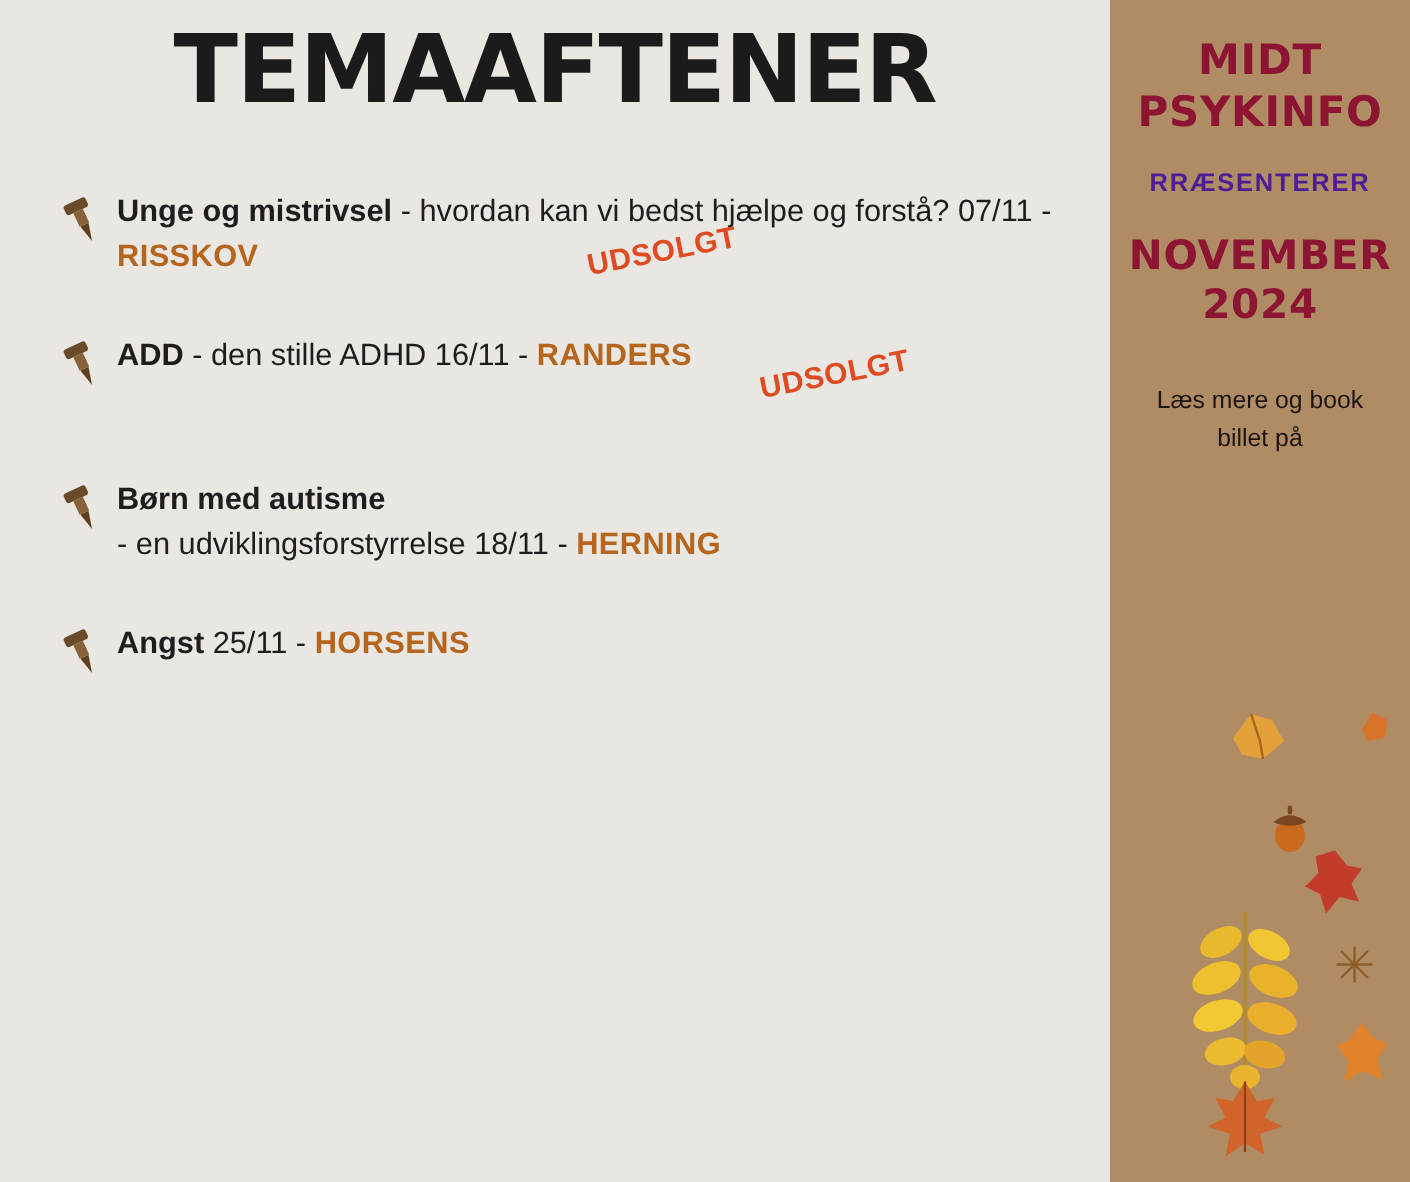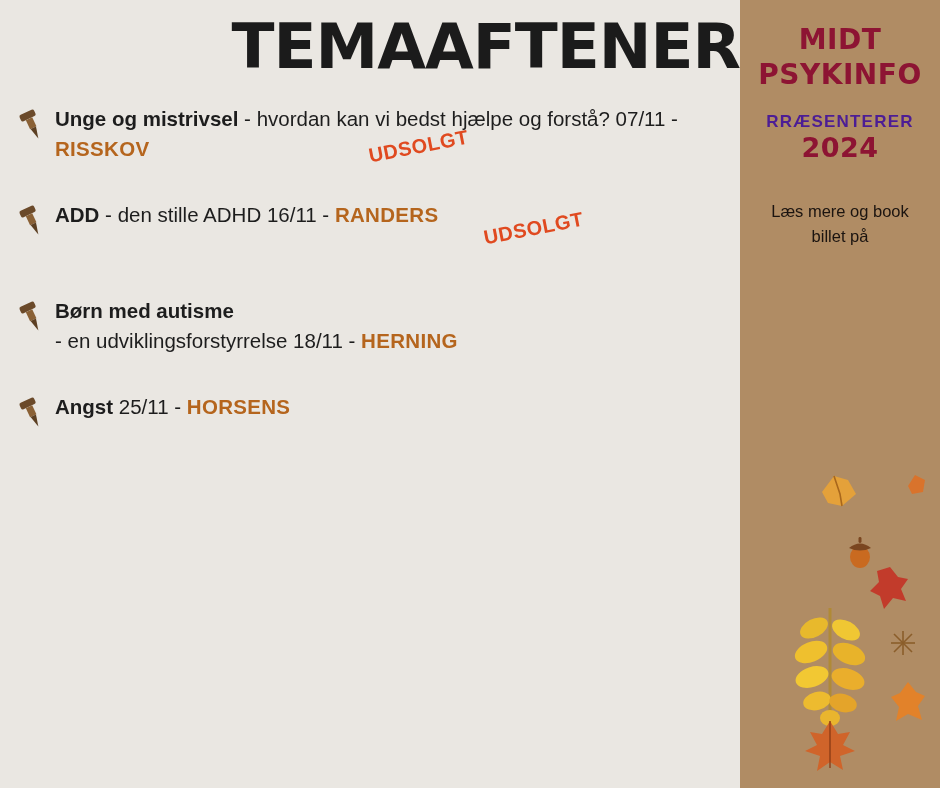--- a/index.html
+++ b/index.html
@@ -27,28 +27,28 @@
     height: 788px;
     background: #eae7e2;
     box-sizing: border-box;
   }
   .title {
     font-family: "DejaVu Sans", sans-serif;
     font-weight: bold;
     font-size: 63px;
     letter-spacing: -1px;
     color: #1b1b1b;
-    text-align: right;
+    text-align: center;
     margin: 0;
     padding: 14px 0 0 0;
     line-height: 1.05;
   }
   .events {
-    margin-top: 22px;
-    padding-left: 15px;
+    margin-top: 44px;
+    padding-left: 38px;
   }
   .event {
     position: relative;
     display: flex;
     align-items: flex-start;
     margin-bottom: 0;
     min-height: 96px;
   }
   .pin {
     width: 40px;
@@ -224,20 +224,21 @@
 
     </div>
   </div>
 
   <div class="sidebar">
     <div class="brand">
       <div>MIDT</div>
       <div>PSYKINFO</div>
     </div>
     <div class="presents">RRÆSENTERER</div>
+    <div class="month">NOVEMBER</div>
     <div class="year">2024</div>
     <div class="book">Læs mere og book billet på</div>
 
     <span class="leaf" style="left:78px; top:470px;">
       <svg width="42" height="40" viewBox="0 0 42 40">
         <path d="M4 22 L16 6 L30 10 L38 24 L24 36 L10 33 Z" fill="#e4a13a"></path>
         <path d="M16 6 L22 24 L24 36" stroke="#a8671c" stroke-width="1.6" fill="none"></path>
       </svg>
     </span>
     <span class="leaf" style="left:165px; top:472px;">

